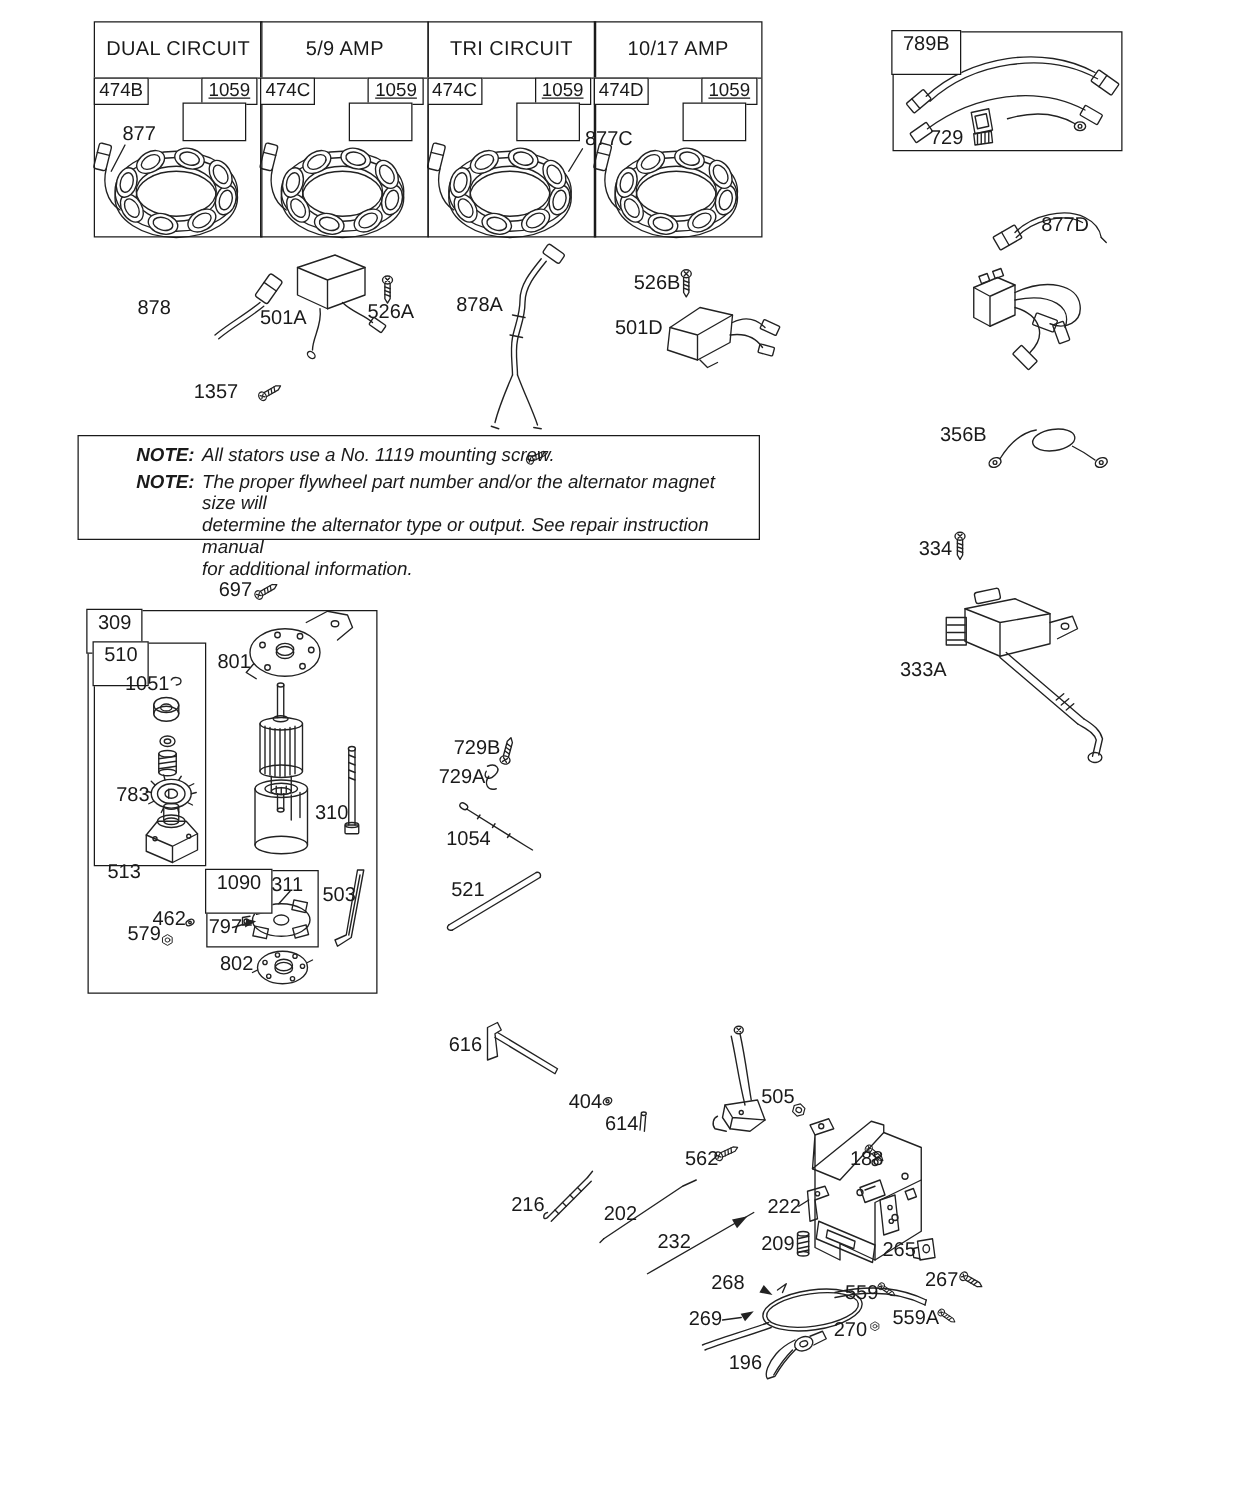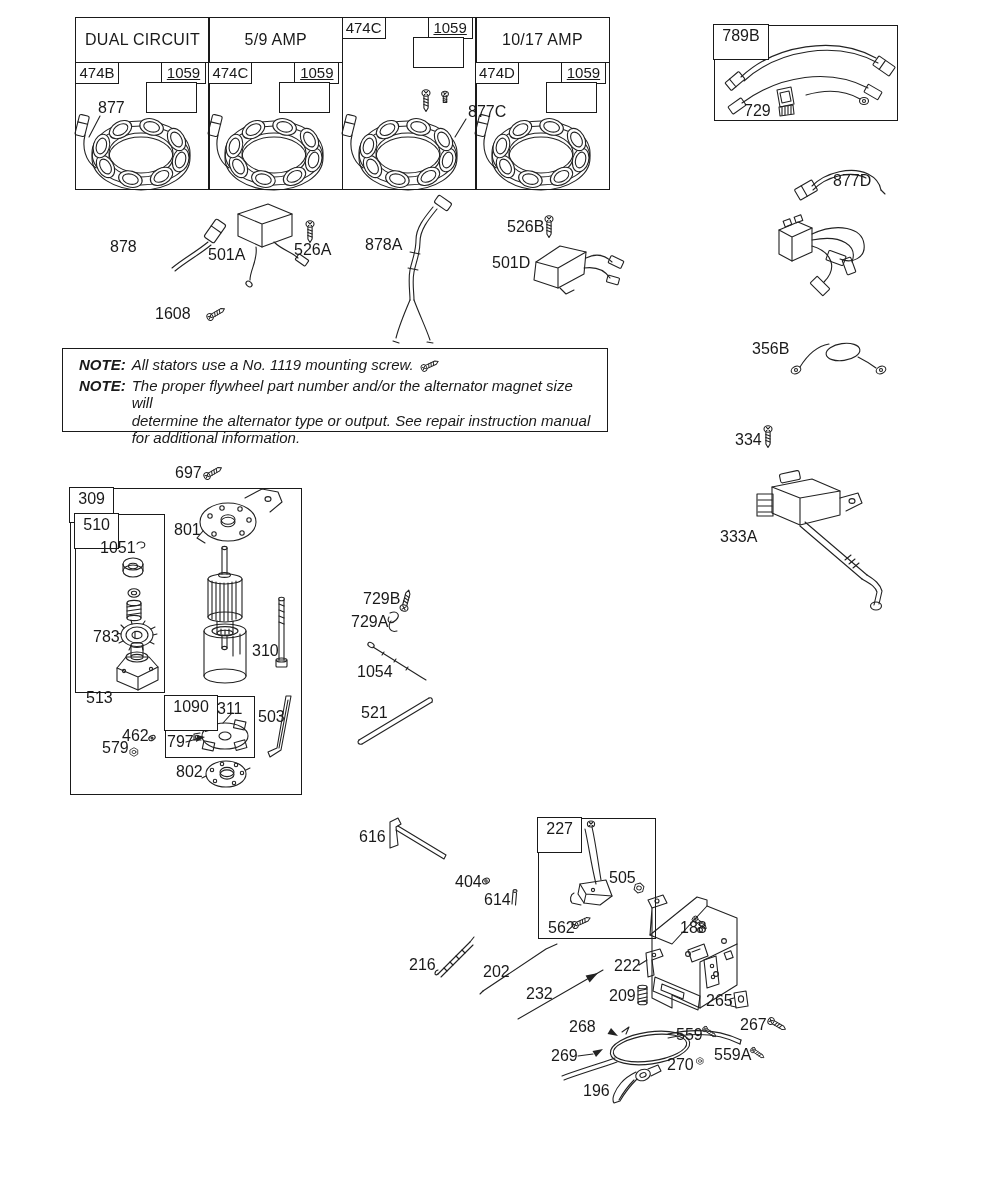--- a/index.html
+++ b/index.html
@@ -22,21 +22,21 @@
     line-height:20px;text-align:center;}
   .pn-left{left:-1px;top:-1px;width:42px;height:20px;}
   .pn-right{left:85px;top:-1px;width:43px;height:20px;text-decoration:underline;}
   .screw-cell{position:absolute;left:70px;top:19px;width:49px;height:29px;
     border:1.5px solid #1a1a1a;background:#fff;}
   
   .notebox{position:absolute;left:62px;top:348px;width:546px;height:84px;
     border:1.8px solid #1a1a1a;box-sizing:border-box;padding:7px 10px 0 16px;
     font-style:italic;font-size:15px;line-height:17.5px;}
   .note-row{display:flex;}
-  .note-k{font-weight:bold;margin-right:6px;flex:0 0 auto;}
+  .note-k{font-weight:bold;margin-right:6px;flex:0 0 auto;margin-left:30px;}
 </style>
 </head>
 <body>
 
 <div class="canvas">
 
   <svg class="overlay" width="1005" height="1200" viewBox="0 0 1005 1200">
     <defs>
       <g id="scr">
         <ellipse rx="4" ry="3.2"></ellipse>
@@ -481,20 +481,21 @@
     </div>
     <div class="st-col">
       <div class="st-head">5/9 AMP</div>
       <div class="st-body">
         <div class="pn pn-left">474C</div>
         <div class="pn pn-right">1059</div>
         <div class="screw-cell"></div>
       </div>
     </div>
     <div class="st-col">
+      <div class="st-head">TRI CIRCUIT</div>
       <div class="st-body">
         <div class="pn pn-left">474C</div>
         <div class="pn pn-right">1059</div>
         <div class="screw-cell"></div>
       </div>
     </div>
     <div class="st-col">
       <div class="st-head">10/17 AMP</div>
       <div class="st-body">
         <div class="pn pn-left">474D</div>
@@ -509,23 +510,20 @@
   </div>
   <div class="gbox" style="left:70px;top:488px;width:230px;height:305px">
     <div class="tag">309</div>
   </div>
   <div class="gbox" style="left:75px;top:514px;width:88px;height:177px">
     <div class="tag">510</div>
   </div>
   <div class="gbox" style="left:165px;top:696px;width:88px;height:60px">
     <div class="tag">1090</div>
   </div>
-  <div class="gbox" style="left:538px;top:818px;width:116px;height:119px">
-    <div class="tag">227</div>
-  </div>
 
   <div class="notebox">
     <div class="note-row">
       <span class="note-k">NOTE:</span>
       <span>All stators use a No. 1119 mounting screw.</span>
     </div>
     <div class="note-row" style="margin-top:3px">
       <span class="note-k">NOTE:</span>
       <span><span>The proper flywheel part number and/or the alternator magnet size will</span><br>
         <span>determine the alternator type or output. See repair instruction manual</span><br>
@@ -536,21 +534,21 @@
   <div class="co" style="left:98px;top:100px">877</div>
   <div class="co" style="left:468px;top:104px">877C</div>
   <div class="co" style="left:744px;top:103px">729</div>
   <div class="co" style="left:833px;top:173px">877D</div>
   <div class="co" style="left:110px;top:239px">878</div>
   <div class="co" style="left:208px;top:247px">501A</div>
   <div class="co" style="left:294px;top:242px">526A</div>
   <div class="co" style="left:365px;top:237px">878A</div>
   <div class="co" style="left:507px;top:219px">526B</div>
   <div class="co" style="left:492px;top:255px">501D</div>
-  <div class="co" style="left:155px;top:306px">1608</div>
+  <div class="co" style="left:155px;top:306px">1357</div>
   <div class="co" style="left:752px;top:341px">356B</div>
   <div class="co" style="left:735px;top:432px">334</div>
   <div class="co" style="left:720px;top:529px">333A</div>
   <div class="co" style="left:175px;top:465px">697</div>
   <div class="co" style="left:174px;top:522px">801</div>
   <div class="co" style="left:100px;top:540px">1051</div>
   <div class="co" style="left:93px;top:629px">783</div>
   <div class="co" style="left:86px;top:690px">513</div>
   <div class="co" style="left:252px;top:643px">310</div>
   <div class="co" style="left:217px;top:701px">311</div>

